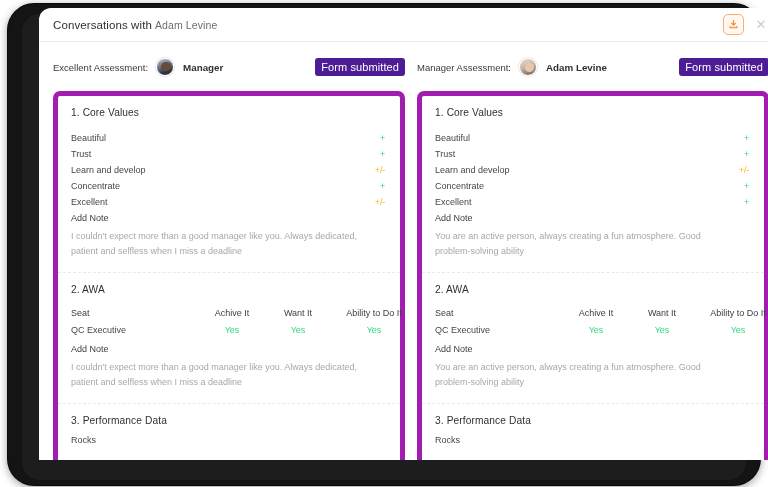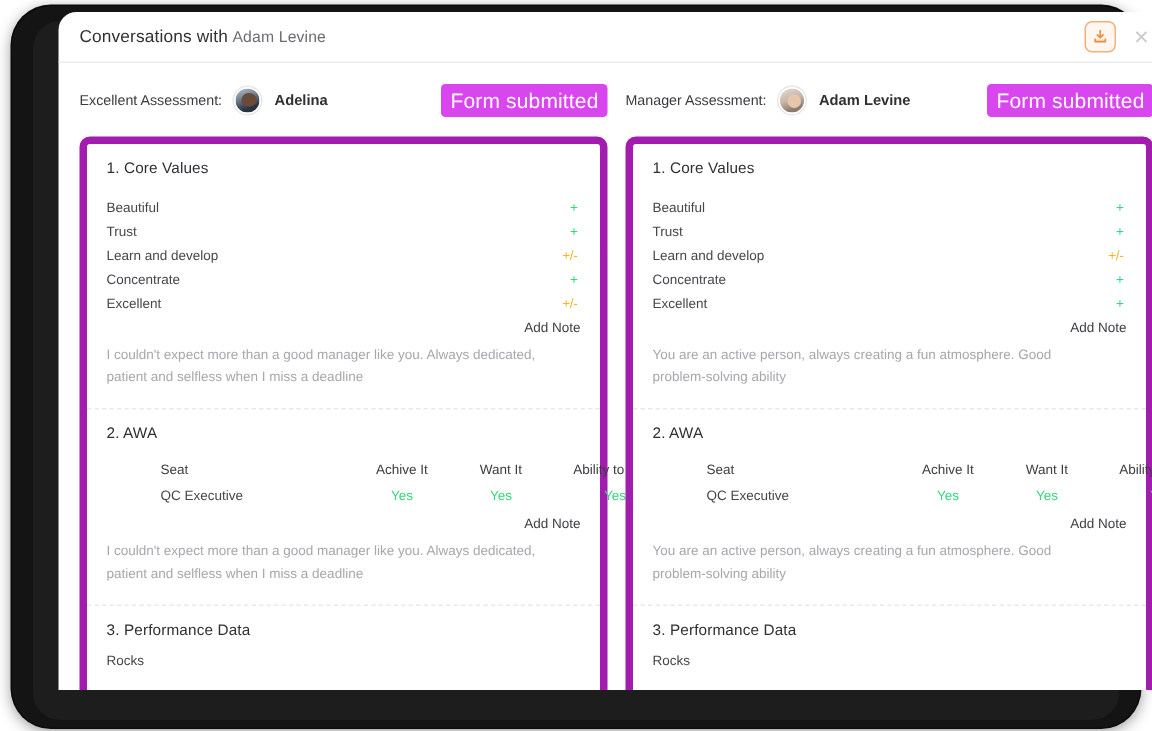--- a/index.html
+++ b/index.html
@@ -129,23 +129,23 @@
     width: 9px; height: 9px; border-radius: 50%;
     background: #e8c6ad;
   }
   .col-head-name {
     font-size: 9.8px;
     color: #2f3033;
     font-weight: bold;
   }
   .badge {
     margin-left: auto;
-    background: #d946ef;
+    background: #4c1d95;
     color: #ffffff;
-    font-size: 14px;
+    font-size: 11px;
     padding: 3px 6px 3.5px;
     border-radius: 3px;
     letter-spacing: .1px;
     white-space: nowrap;
   }
 
   .card {
     border: 5px solid #a21caf;
     border-radius: 7px;
     background: #ffffff;
@@ -178,37 +178,36 @@
   }
   .mark-plus { color: #34d77f; }
   .mark-mixed { color: #f5b425; }
 
   .add-note {
     font-size: 9px;
     color: #3c3d41;
     margin-top: 6px;
     margin-bottom: 6px;
     cursor: pointer;
-    text-align: right;
   }
   .note-text {
     font-size: 9px;
     color: #a6a8ac;
     line-height: 15px;
     max-width: 300px;
   }
 
   
   .awa-table { width: 100%; }
   .awa-row {
     display: flex;
     align-items: center;
     height: 17px;
   }
-  .awa-c0 { width: 128px; flex: 0 0 128px; margin-left: 36px; }
+  .awa-c0 { width: 128px; flex: 0 0 128px; }
   .awa-c1, .awa-c2, .awa-c3 { width: 66px; flex: 0 0 66px; text-align: center; }
   .awa-c3 { width: 86px; flex: 0 0 86px; }
   .awa-head .awa-c0,
   .awa-head .awa-c1,
   .awa-head .awa-c2,
   .awa-head .awa-c3 {
     font-size: 9px; color: #3c3d41;
   }
   .awa-body .awa-c0 { font-size: 9px; color: #46474b; }
   .awa-body .awa-c1,
@@ -273,21 +272,21 @@
     </div>
   </div>
 
   <div class="modal-body">
     <div class="columns">
 
       <div class="column">
         <div class="col-head">
           <span class="col-head-label">Excellent Assessment:</span>
           <span class="avatar a1"></span>
-          <span class="col-head-name">Adelina</span>
+          <span class="col-head-name">Manager</span>
           <span class="badge">Form submitted</span>
         </div>
 
         <div class="card">
 
           <div class="section">
             <div class="section-title">1. Core Values</div>
 
             <div class="cv-row">
               <span class="cv-label">Beautiful</span>

